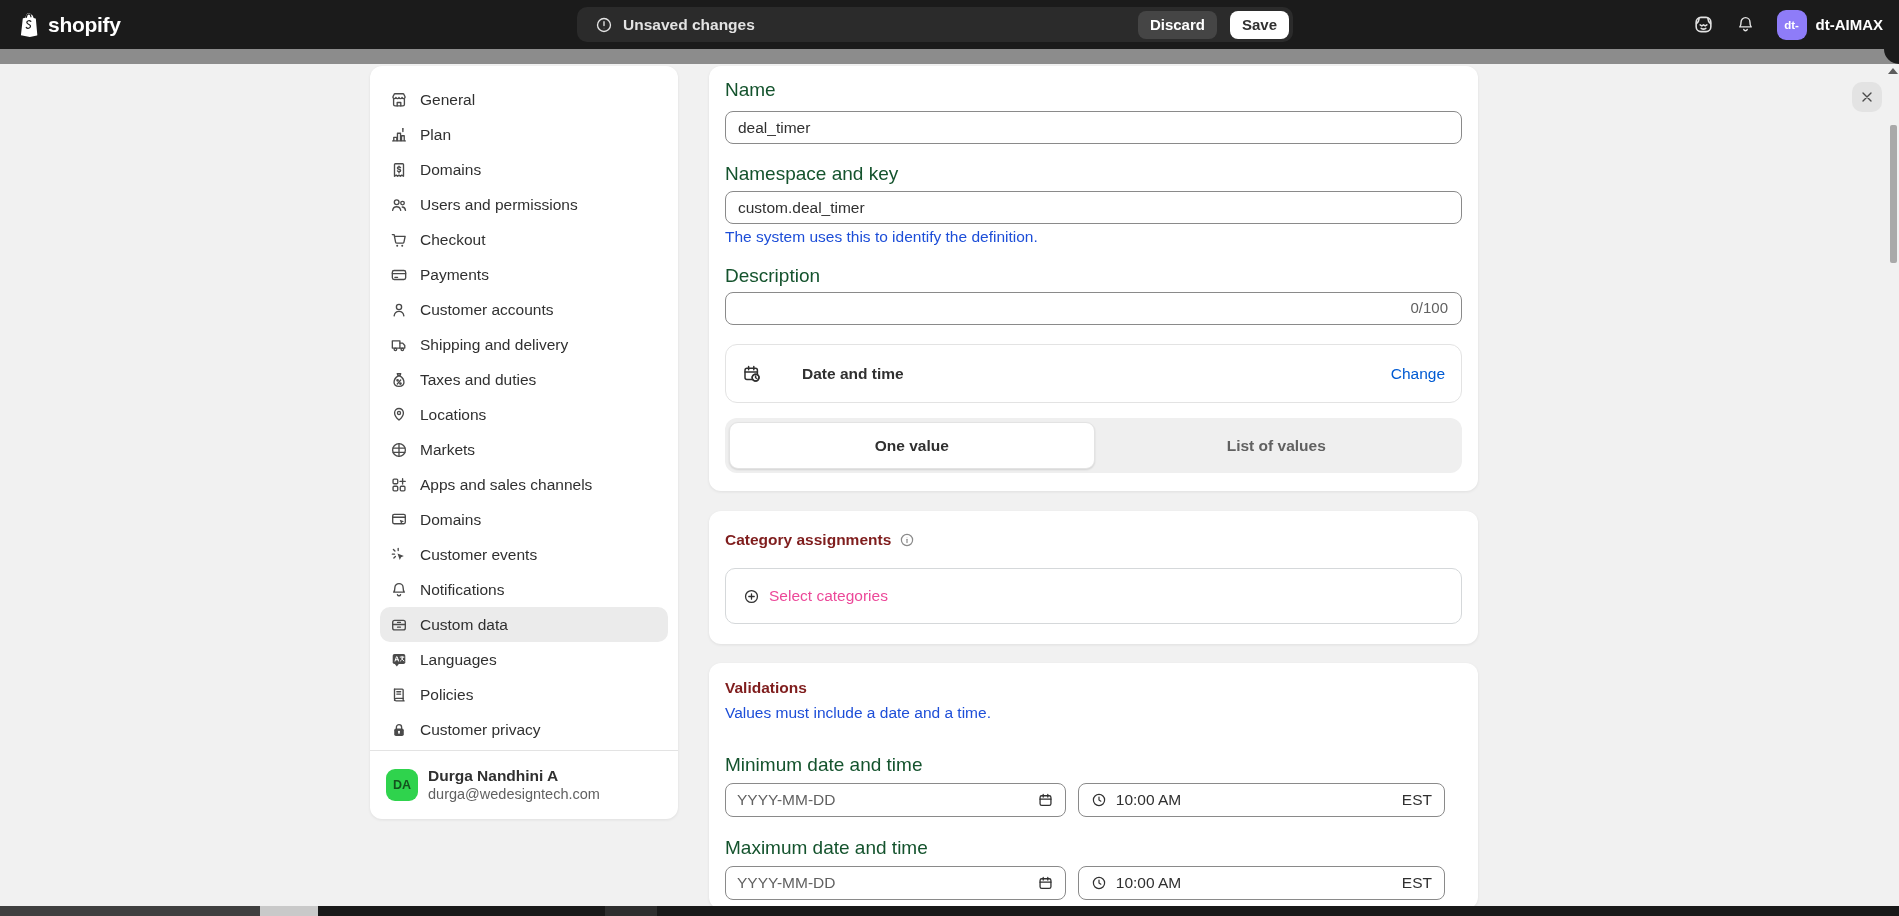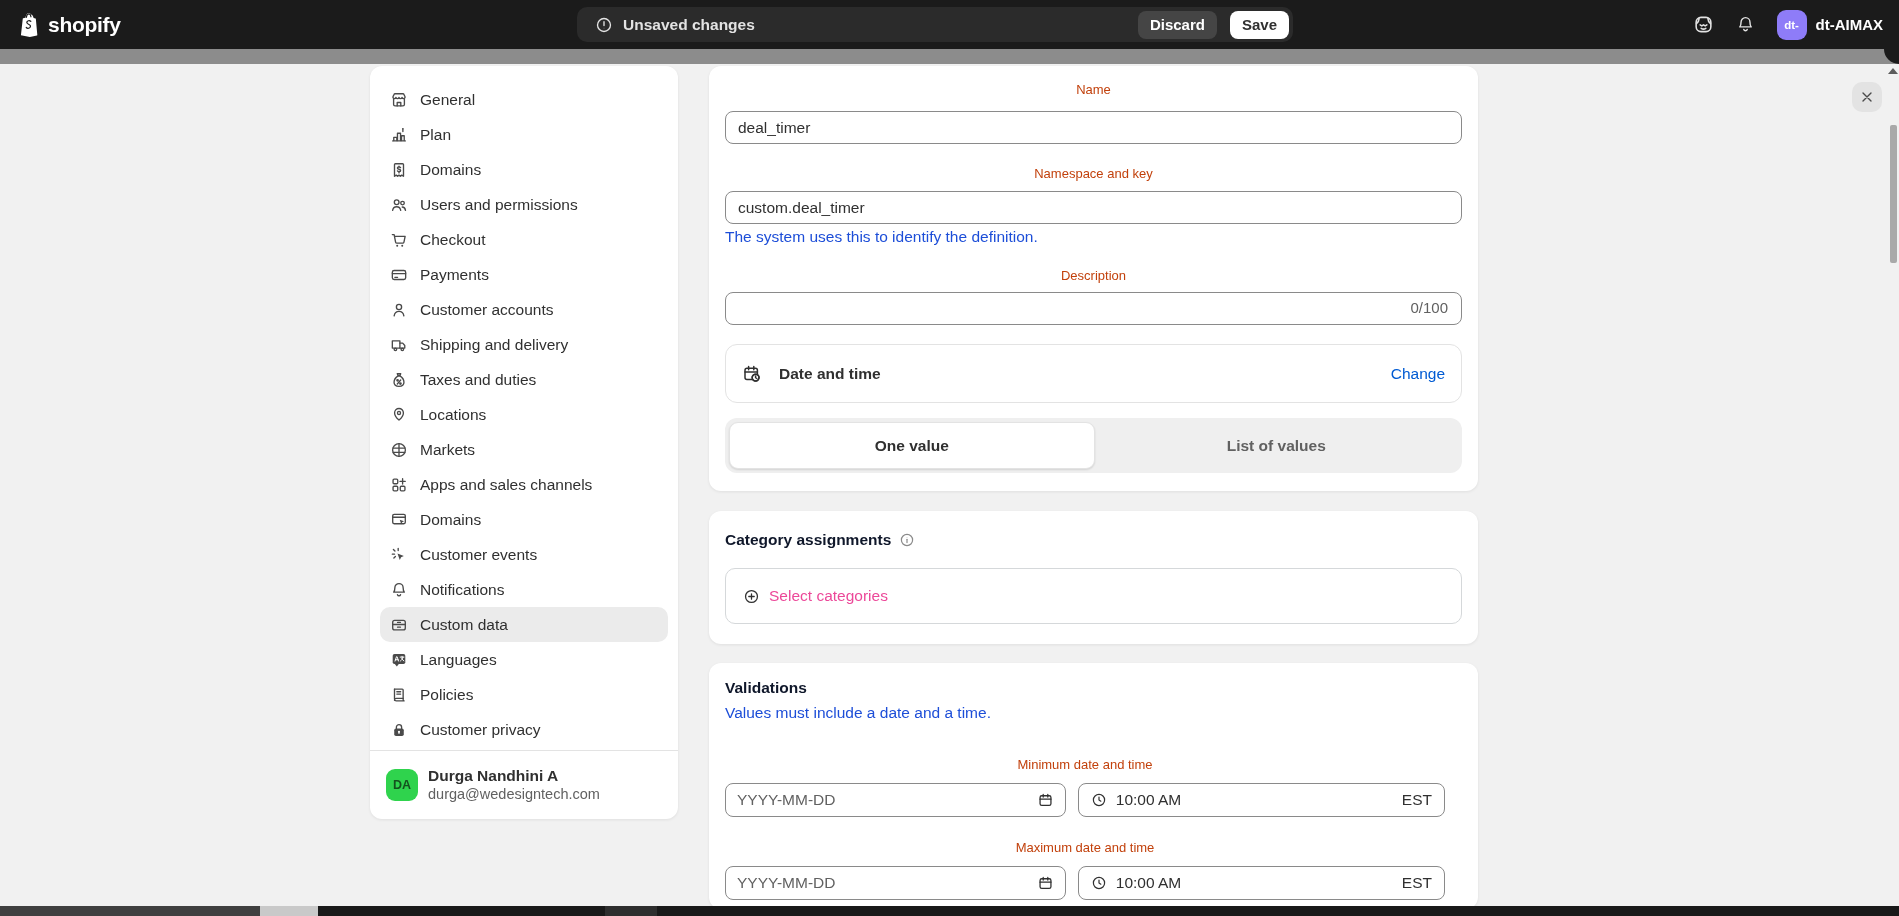--- a/index.html
+++ b/index.html
@@ -58,41 +58,41 @@
   .user-card { display:flex; align-items:center; gap:10px; padding:16px 16px; cursor:pointer; }
   .user-avatar { width:32px; height:32px; border-radius:9px; display:flex; align-items:center; justify-content:center;
                  font-size:12.5px; font-weight:700; color:#14501e; }
   .user-name { font-size:15.5px; font-weight:600; line-height:18px; color:#303030; }
   .user-email { font-size:14.5px; color:#616161; line-height:18px; }
 
   
   .main-col { position:absolute; left:709px; top:66px; width:769px; }
   .card { background:#fff; border-radius:12px; box-shadow:0 1px 3px rgba(26,26,26,.08); }
   .card-form { padding:14px 16px 18px 16px; }
-  .field-label { font-size:13px; line-height:20px; color:#c2410c;text-align:center; }
+  .field-label { font-size:19px; line-height:20px; color:#14532d; }
   .text-input { width:100%; height:33px; border:1px solid #8a8a8a; border-radius:8px; padding:0 12px;
                 font-family:inherit; font-size:15.5px; color:#303030; background:#fff; outline:none; }
   .help-text { font-size:15.5px; line-height:20px; color:#1d4ed8; }
   .desc-wrap { position:relative; }
   .char-counter { position:absolute; right:14px; top:7px; font-size:15px; color:#616161; }
 
   .type-box { margin-top:19px; height:59px; border:1px solid #e3e3e3; border-radius:12px;
-              display:flex; align-items:center; padding:0 16px; }
+              display:flex; align-items:center; padding:0 16px;gap:23px; }
   .type-box .icon { width:20px; height:20px; color:#303030; }
   .type-label { font-size:15.5px; font-weight:650; margin-left:17px; flex:1; }
   .link { font-size:15.5px; color:#005bd3; text-decoration:none; cursor:pointer; }
 
   .segmented { margin-top:15px; height:55px; background:#efefef; border-radius:12px; display:flex; padding:4px; }
   .seg-opt { flex:1; display:flex; align-items:center; justify-content:center; font-size:15.5px; font-weight:550;
              color:#616161; border-radius:9px; cursor:pointer; }
   .seg-opt.selected { background:#fff; color:#303030; border:1px solid #e3e3e3; box-shadow:0 1px 2px rgba(0,0,0,.12); }
 
   .card-cat { margin-top:20px; padding:20px 16px 20px 16px; }
   .card-title-row { display:flex; align-items:center; gap:8px; }
-  .card-title { font-size:15.5px; font-weight:650; line-height:18px; color:#0f172a; }
+  .card-title { font-size:15.5px; font-weight:650; line-height:18px; color:#7f1d1d; }
   .info-ic { width:16px; height:16px; color:#8a8a8a; cursor:pointer; }
   .select-box { margin-top:19px; height:56px; border:1px solid #d5d8da; border-radius:10px;
                 display:flex; align-items:center; padding:0 17px; gap:9px; cursor:pointer; }
   .select-box .icon { width:17px; height:17px; color:#303030; }
   .select-label { font-size:15.5px; color:#ec4899; }
 
   .card-val { margin-top:19px; padding:16px 33px 13px 16px; height:246px; }
   .val-sub { margin-top:6px; }
   .dt-row { display:flex; gap:12px; margin-top:8px; }
   .date-input { width:348px; height:34px; border:1px solid #8a8a8a; border-radius:8px; display:flex;

